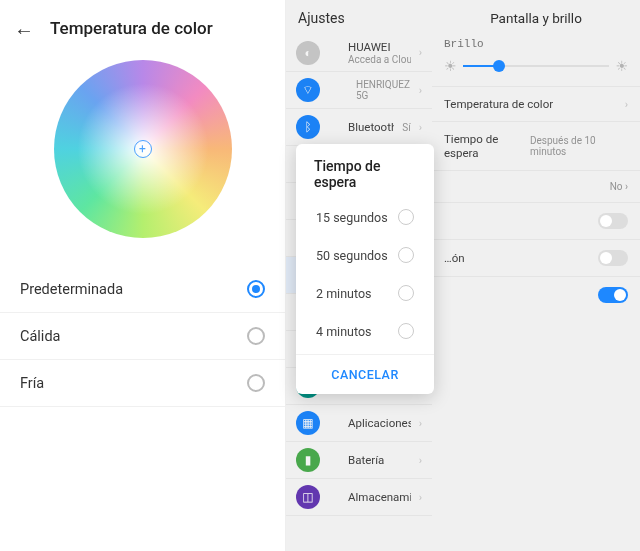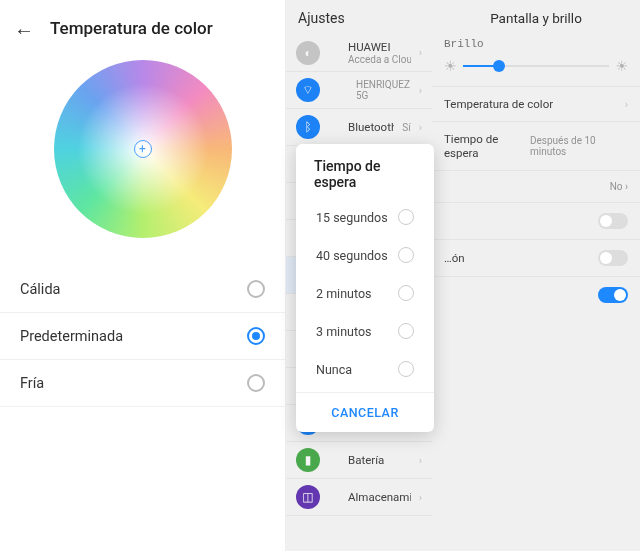--- a/index.html
+++ b/index.html
@@ -65,26 +65,26 @@
     <span class="back">←</span>
     <span class="title">Temperatura de color</span>
   </div>
   <div class="wheel-wrap">
     <div class="wheel">
       <div class="wheel-ctr"></div>
     </div>
   </div>
   <div id="tempopts">
       <div class="opt-row">
+        <span class="opt-label">Predeterminada</span>
+        <span class="radio sel"></span>
+      </div>
+      <div class="opt-row">
         <span class="opt-label">Cálida</span>
         <span class="radio"></span>
-      </div>
-      <div class="opt-row">
-        <span class="opt-label">Predeterminada</span>
-        <span class="radio sel"></span>
       </div>
       <div class="opt-row">
         <span class="opt-label">Fría</span>
         <span class="radio"></span>
       </div>
     </div>
 </div>
 
 <div class="col col2">
   <div class="overlay-dim"></div>
@@ -188,33 +188,29 @@
     </div>
 
   <div class="modal">
     <div class="modal-title">Tiempo de espera</div>
     <div id="modallist">
         <div class="m-row">
           <span>15 segundos</span>
           <span class="m-radio"></span>
         </div>
         <div class="m-row">
-          <span>40 segundos</span>
+          <span>50 segundos</span>
           <span class="m-radio"></span>
         </div>
         <div class="m-row">
           <span>2 minutos</span>
           <span class="m-radio"></span>
         </div>
         <div class="m-row">
-          <span>3 minutos</span>
-          <span class="m-radio"></span>
-        </div>
-        <div class="m-row">
-          <span>Nunca</span>
+          <span>4 minutos</span>
           <span class="m-radio"></span>
         </div>
       </div>
     <div class="m-cancel">CANCELAR</div>
   </div>
 </div>
 
 <div class="col col3">
   <div class="overlay-dim"></div>
   <div class="col3-title">Pantalla y brillo</div>

